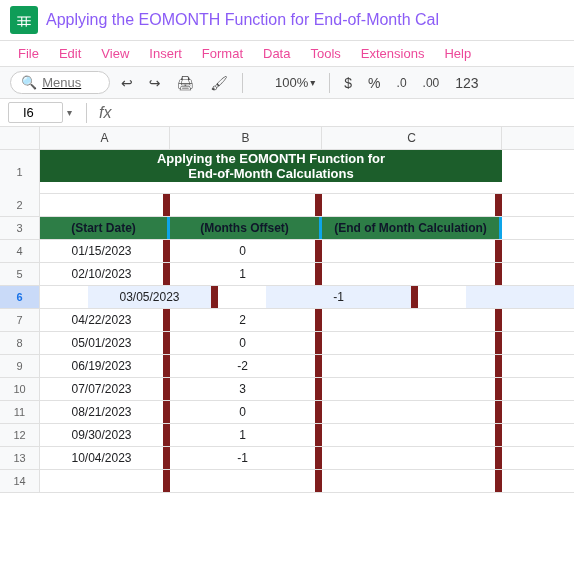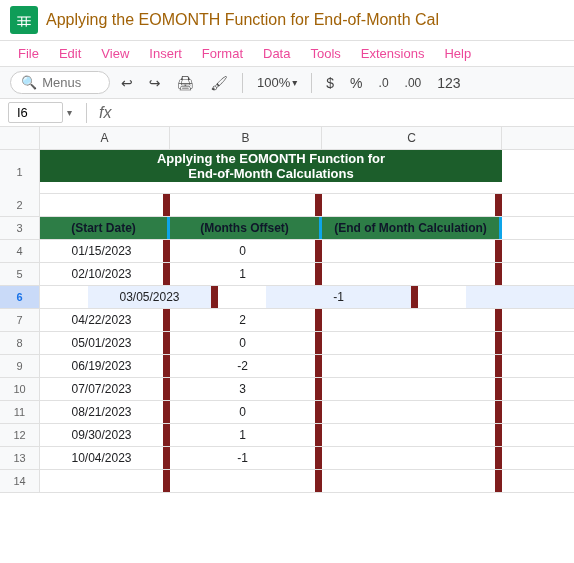--- a/index.html
+++ b/index.html
@@ -27,21 +27,21 @@
       background: #0f9d58;
       border-radius: 3px;
       display: flex;
       align-items: center;
       justify-content: center;
       flex-shrink: 0;
     }
     .app-icon svg { width: 18px; height: 18px; }
     .title-text {
       font-size: 16px;
-      color: #a16207;
+      color: #8b5cf6;
       font-weight: normal;
     }
 
     
     .menu-bar {
       display: flex;
       align-items: center;
       padding: 2px 10px;
       background: #fff;
       gap: 4px;
@@ -73,20 +73,21 @@
       padding: 3px 10px;
       gap: 5px;
       width: 100px;
     }
     .toolbar-search input {
       border: none;
       outline: none;
       font-size: 13px;
       width: 60px;
       background: transparent;
+      text-decoration: underline;
     }
     .toolbar-divider {
       width: 1px;
       height: 20px;
       background: #ccc;
       margin: 0 3px;
     }
     .toolbar-btn {
       background: none;
       border: none;
@@ -100,20 +101,21 @@
     }
     .zoom-control {
       display: flex;
       align-items: center;
       gap: 2px;
       font-size: 13px;
       color: #444;
       cursor: pointer;
       padding: 2px 5px;
       border-radius: 3px;
+      margin-left: 18px;
     }
 
     
     .formula-bar {
       display: flex;
       align-items: center;
       padding: 3px 8px;
       border-bottom: 1px solid #e0e0e0;
       gap: 8px;
       background: #fff;
@@ -121,21 +123,21 @@
     .cell-ref {
       display: flex;
       align-items: center;
       gap: 4px;
       min-width: 70px;
       font-size: 13px;
     }
     .cell-ref-box {
       border: 1px solid #ccc;
       border-radius: 2px;
-      padding: 2px 8px;
+      padding: 2px 14px;
       font-size: 13px;
       width: 55px;
     }
     .cell-ref-arrow {
       font-size: 10px;
       color: #666;
     }
     .formula-divider {
       width: 1px;
       height: 20px;

